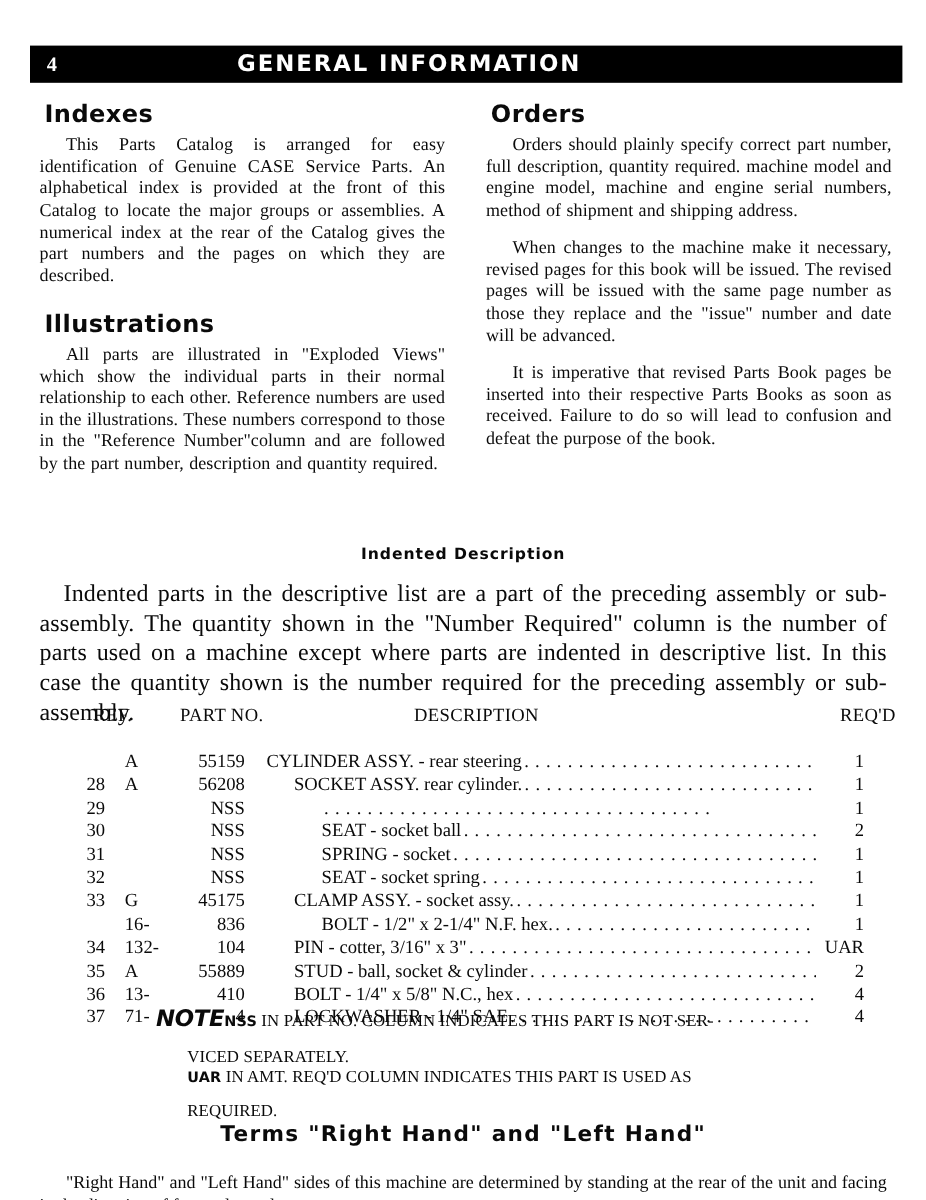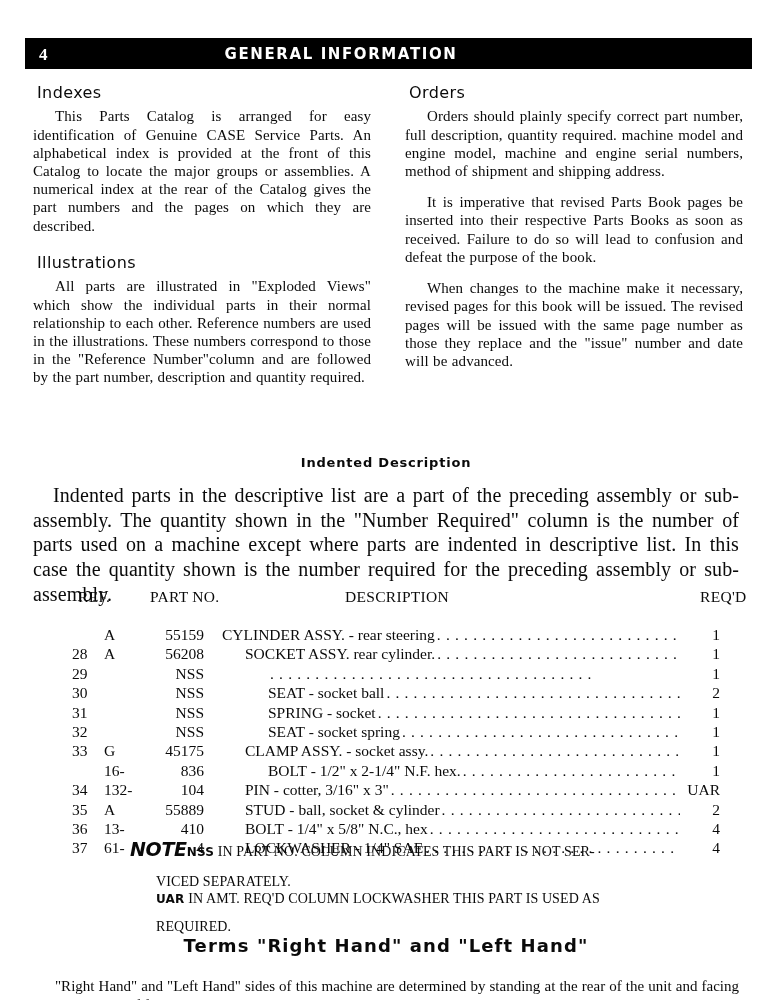--- a/index.html
+++ b/index.html
@@ -39,21 +39,21 @@
   }
   .header-title {
     position: absolute;
     left: 0;
     right: 0;
     top: 50%;
     transform: translateY(-50%);
     text-align: center;
     font-family: "DejaVu Sans", sans-serif;
     font-weight: bold;
-    font-size: 15px;
+    font-size: 19px;
     letter-spacing: 1.6px;
     line-height: 1;
     padding-right: 95px;
   }
 
   
   .columns {
     position: absolute;
     left: 0;
     top: 84px;
@@ -63,22 +63,22 @@
     padding: 0 33px;
     box-sizing: border-box;
   }
   .col {
     width: 338px;
     flex: 0 0 338px;
   }
 
   h2.sec-head {
     font-family: "DejaVu Sans", sans-serif;
-    font-weight: normal;
-    font-size: 16px;
+    font-weight: bold;
+    font-size: 20px;
     letter-spacing: 0.4px;
     margin: 0 0 5px 4px;
     line-height: 1.15;
   }
   .col .sec-head + p { margin-top: 0; }
   .col h2.sec-head.spaced { margin-top: 19px; }
 
   p.body {
     margin: 0 0 0 0;
     font-size: 15px;
@@ -257,22 +257,22 @@
     <p class="body">This Parts Catalog is arranged for easy identification of Genuine CASE Service Parts. An alphabetical index is provided at the front of this Catalog to locate the major groups or assemblies. A numerical index at the rear of the Catalog gives the part numbers and the pages on which they are described.</p>
 
     <h2 class="sec-head spaced">Illustrations</h2>
     <p class="body">All parts are illustrated in "Exploded Views" which show the individual parts in their normal relationship to each other. Reference numbers are used in the illustrations. These numbers correspond to those in the "Reference Number"column and are followed by the part number, description and quantity required.</p>
   </div>
 
   <div class="col">
     <h2 class="sec-head">Orders</h2>
     <p class="body">Orders should plainly specify correct part number, full description, quantity required. machine model and engine model, machine and engine serial numbers, method of shipment and shipping address.</p>
 
+    <p class="body">When changes to the machine make it necessary, revised pages for this book will be issued. The revised pages will be issued with the same page number as those they replace and the "issue" number and date will be advanced.</p>
     <p class="body">It is imperative that revised Parts Book pages be inserted into their respective Parts Books as soon as received. Failure to do so will lead to confusion and defeat the purpose of the book.</p>
-    <p class="body">When changes to the machine make it necessary, revised pages for this book will be issued. The revised pages will be issued with the same page number as those they replace and the "issue" number and date will be advanced.</p>
   </div>
 
 </div>
 
 <div class="indented-block">
   <h2 class="center-head">Indented Description</h2>
   <p class="body">Indented parts in the descriptive list are a part of the preceding assembly or sub-assembly. The quantity shown in the "Number Required" column is the number of parts used on a machine except where parts are indented in descriptive list. In this case the quantity shown is the number required for the preceding assembly or sub-assembly.</p>
 </div>
 
 <div class="parts-table">
@@ -387,34 +387,34 @@
         <span class="c-grp">13-</span>
         <span class="c-num">410</span>
         <span class="c-desc">
           <span class="d-text">BOLT - 1/4" x 5/8" N.C., hex</span>
           <span class="d-dots">....................................</span>
           <span class="d-qty">4</span>
         </span>
       </div>
       <div class="pt-row ind1">
         <span class="c-ref">37</span>
-        <span class="c-grp">61-</span>
+        <span class="c-grp">71-</span>
         <span class="c-num">4</span>
         <span class="c-desc">
           <span class="d-text">LOCKWASHER - 1/4" SAE</span>
           <span class="d-dots">....................................</span>
           <span class="d-qty">4</span>
         </span>
       </div>
     </div>
 </div>
 
 <div class="note-block">
   <div class="note-inner">
     <div class="note-line1"><span class="note-word">NOTE</span><span class="note-abbr">NSS</span> <span>IN PART NO. COLUMN INDICATES THIS PART IS NOT SER-</span></div>
     <div class="note-line2">VICED SEPARATELY.</div>
-    <div class="note-line3"><span class="note-abbr">UAR</span> <span>IN AMT. REQ'D COLUMN LOCKWASHER THIS PART IS USED AS</span></div>
+    <div class="note-line3"><span class="note-abbr">UAR</span> <span>IN AMT. REQ'D COLUMN INDICATES THIS PART IS USED AS</span></div>
     <div class="note-line2">REQUIRED.</div>
   </div>
 </div>
 
 <h2 class="terms-head">Terms "Right Hand" and "Left Hand"</h2>
 <p class="footer-para">"Right Hand" and "Left Hand" sides of this machine are determined by standing at the rear of the unit and facing in the direction of forward travel.</p>
 
 </body></html>

